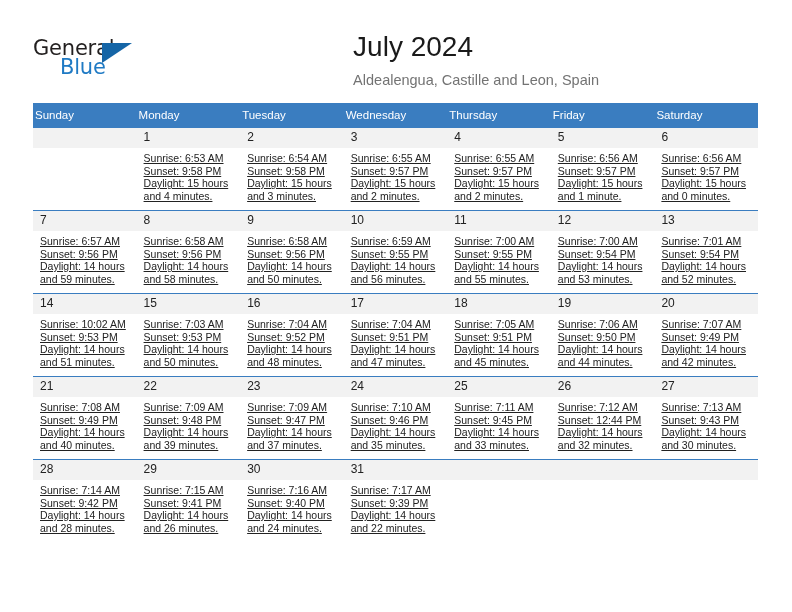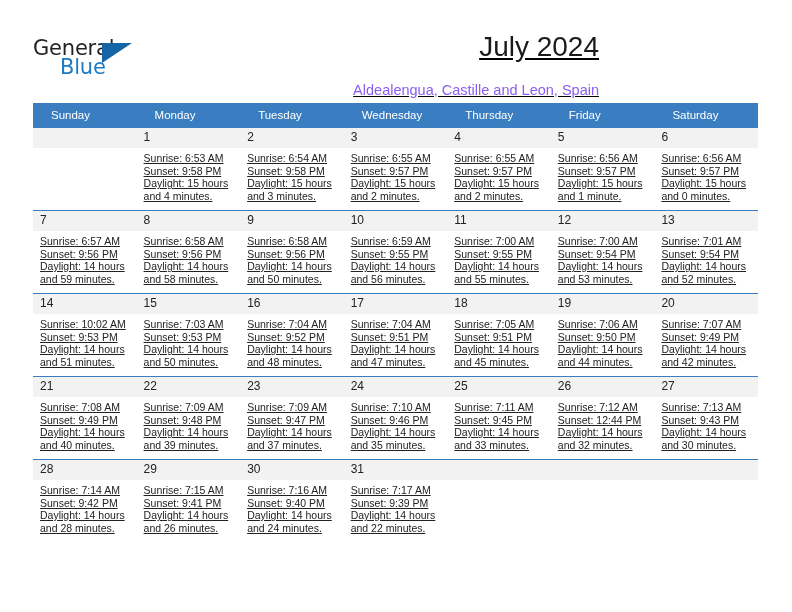--- a/index.html
+++ b/index.html
@@ -65,55 +65,53 @@
     width: 0;
     height: 0;
     border-left: 30px solid #1565a6;
     border-bottom: 20px solid transparent;
   }
 
   .title-block {
     position: absolute;
     right: 37px;
     top: 30px;
-    text-align: right;
-    text-decoration: underline;
   }
   .cal-title {
     font-size: 28px;
     font-weight: normal;
     color: #1a1a1a;
     line-height: 34px;
     white-space: nowrap;
   }
   .cal-subtitle {
     font-size: 14.5px;
-    color: #8b5cf6;
+    color: #737373;
     line-height: 20px;
-    margin-top: 16px;
+    margin-top: 6px;
     white-space: nowrap;
   }
 
   
   .calendar {
     position: absolute;
     left: 33px;
     top: 103px;
     width: 725px;
     border-collapse: collapse;
     table-layout: fixed;
   }
 
   .calendar th {
     background: #3a7dc0;
     color: #ffffff;
     font-size: 11.5px;
     font-weight: normal;
     text-align: left;
-    padding: 5px 0 6px 18px;
+    padding: 5px 0 6px 2px;
     height: 13px;
     border: none;
   }
 
   .calendar td {
     vertical-align: top;
     padding: 0;
     border: none;
     width: 103.57px;
     border-top: 1px solid #3a7dc0;

